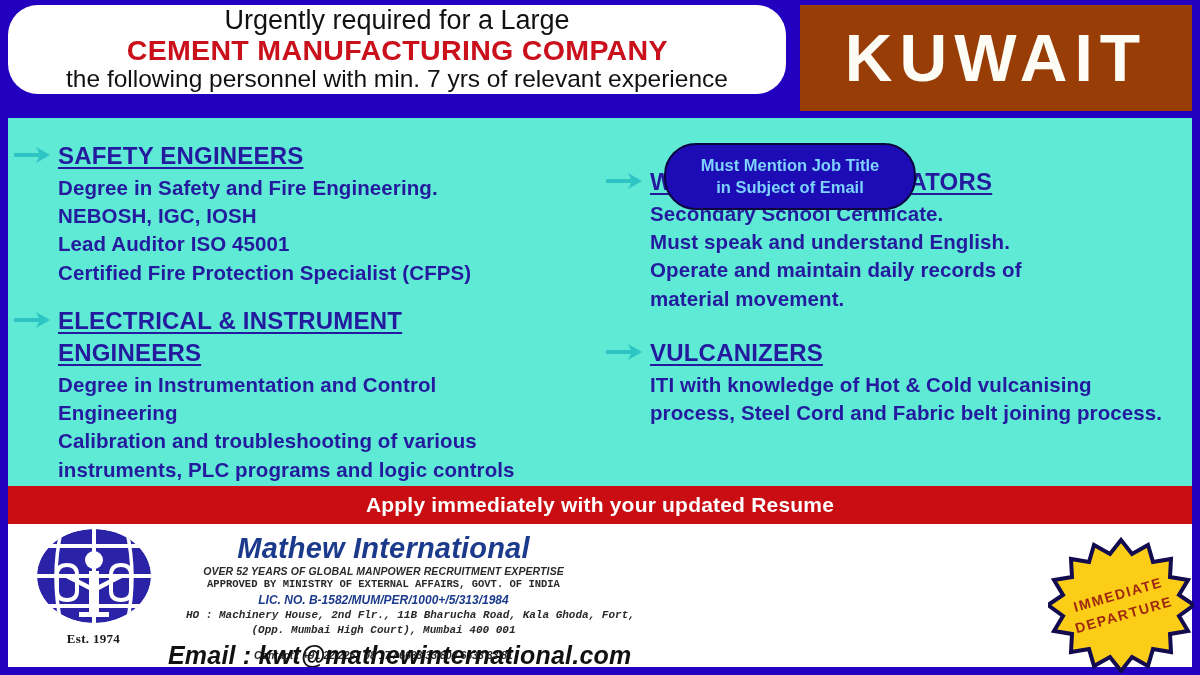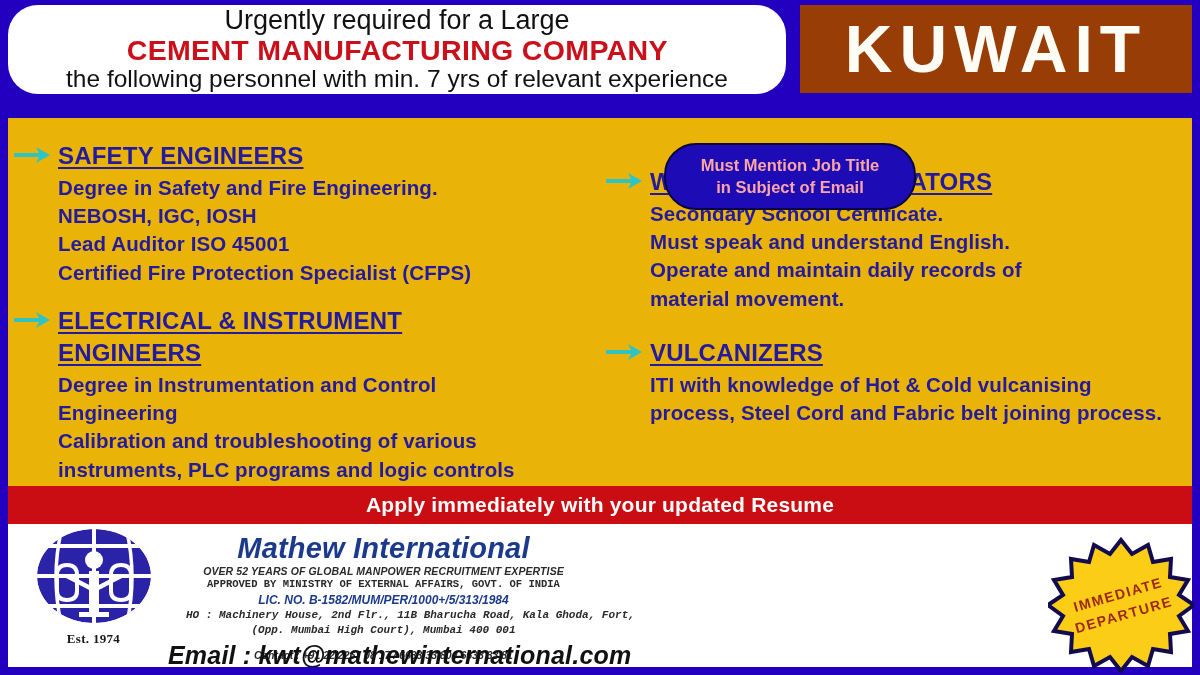--- a/index.html
+++ b/index.html
@@ -58,42 +58,42 @@
     font-family: "Liberation Sans", sans-serif;
     font-size: 24.5px;
     font-weight: 400;
     color: #111111;
     line-height: 1.1;
     white-space: nowrap;
   }
   .header-country-panel {
     position: absolute;
     left: 800px; top: 5px;
-    width: 392px; height: 88px;
+    width: 392px; height: 106px;
     background: #993d07;
     display: flex;
     align-items: center;
     justify-content: center;
   }
   .country-text {
     font-family: "Liberation Sans", sans-serif;
     font-size: 66px;
     font-weight: bold;
     color: #fdfdf6;
     letter-spacing: 7px;
     line-height: 1;
     white-space: nowrap;
   }
 
   
   .body-panel {
     position: absolute;
     left: 8px; top: 118px;
     width: 1184px; height: 549px;
-    background: #eab308;
+    background: #5eead4;
     overflow: hidden;
   }
 
   .jobs-area {
     position: absolute;
     left: 0; top: 0;
     width: 1184px;
     height: 367px;
   }
   .col {
@@ -271,21 +271,21 @@
     border-radius: 32px;
     display: flex;
     flex-direction: column;
     align-items: center;
     justify-content: center;
   }
   .mention-line {
     font-family: "Liberation Sans", sans-serif;
     font-size: 16.5px;
     font-weight: bold;
-    color: #fca5a5;
+    color: #7dd3fc;
     line-height: 1.32;
     white-space: nowrap;
   }
 
   .burst {
     position: absolute;
     left: 1048px;
     top: 537px;
     width: 146px;
     height: 136px;

